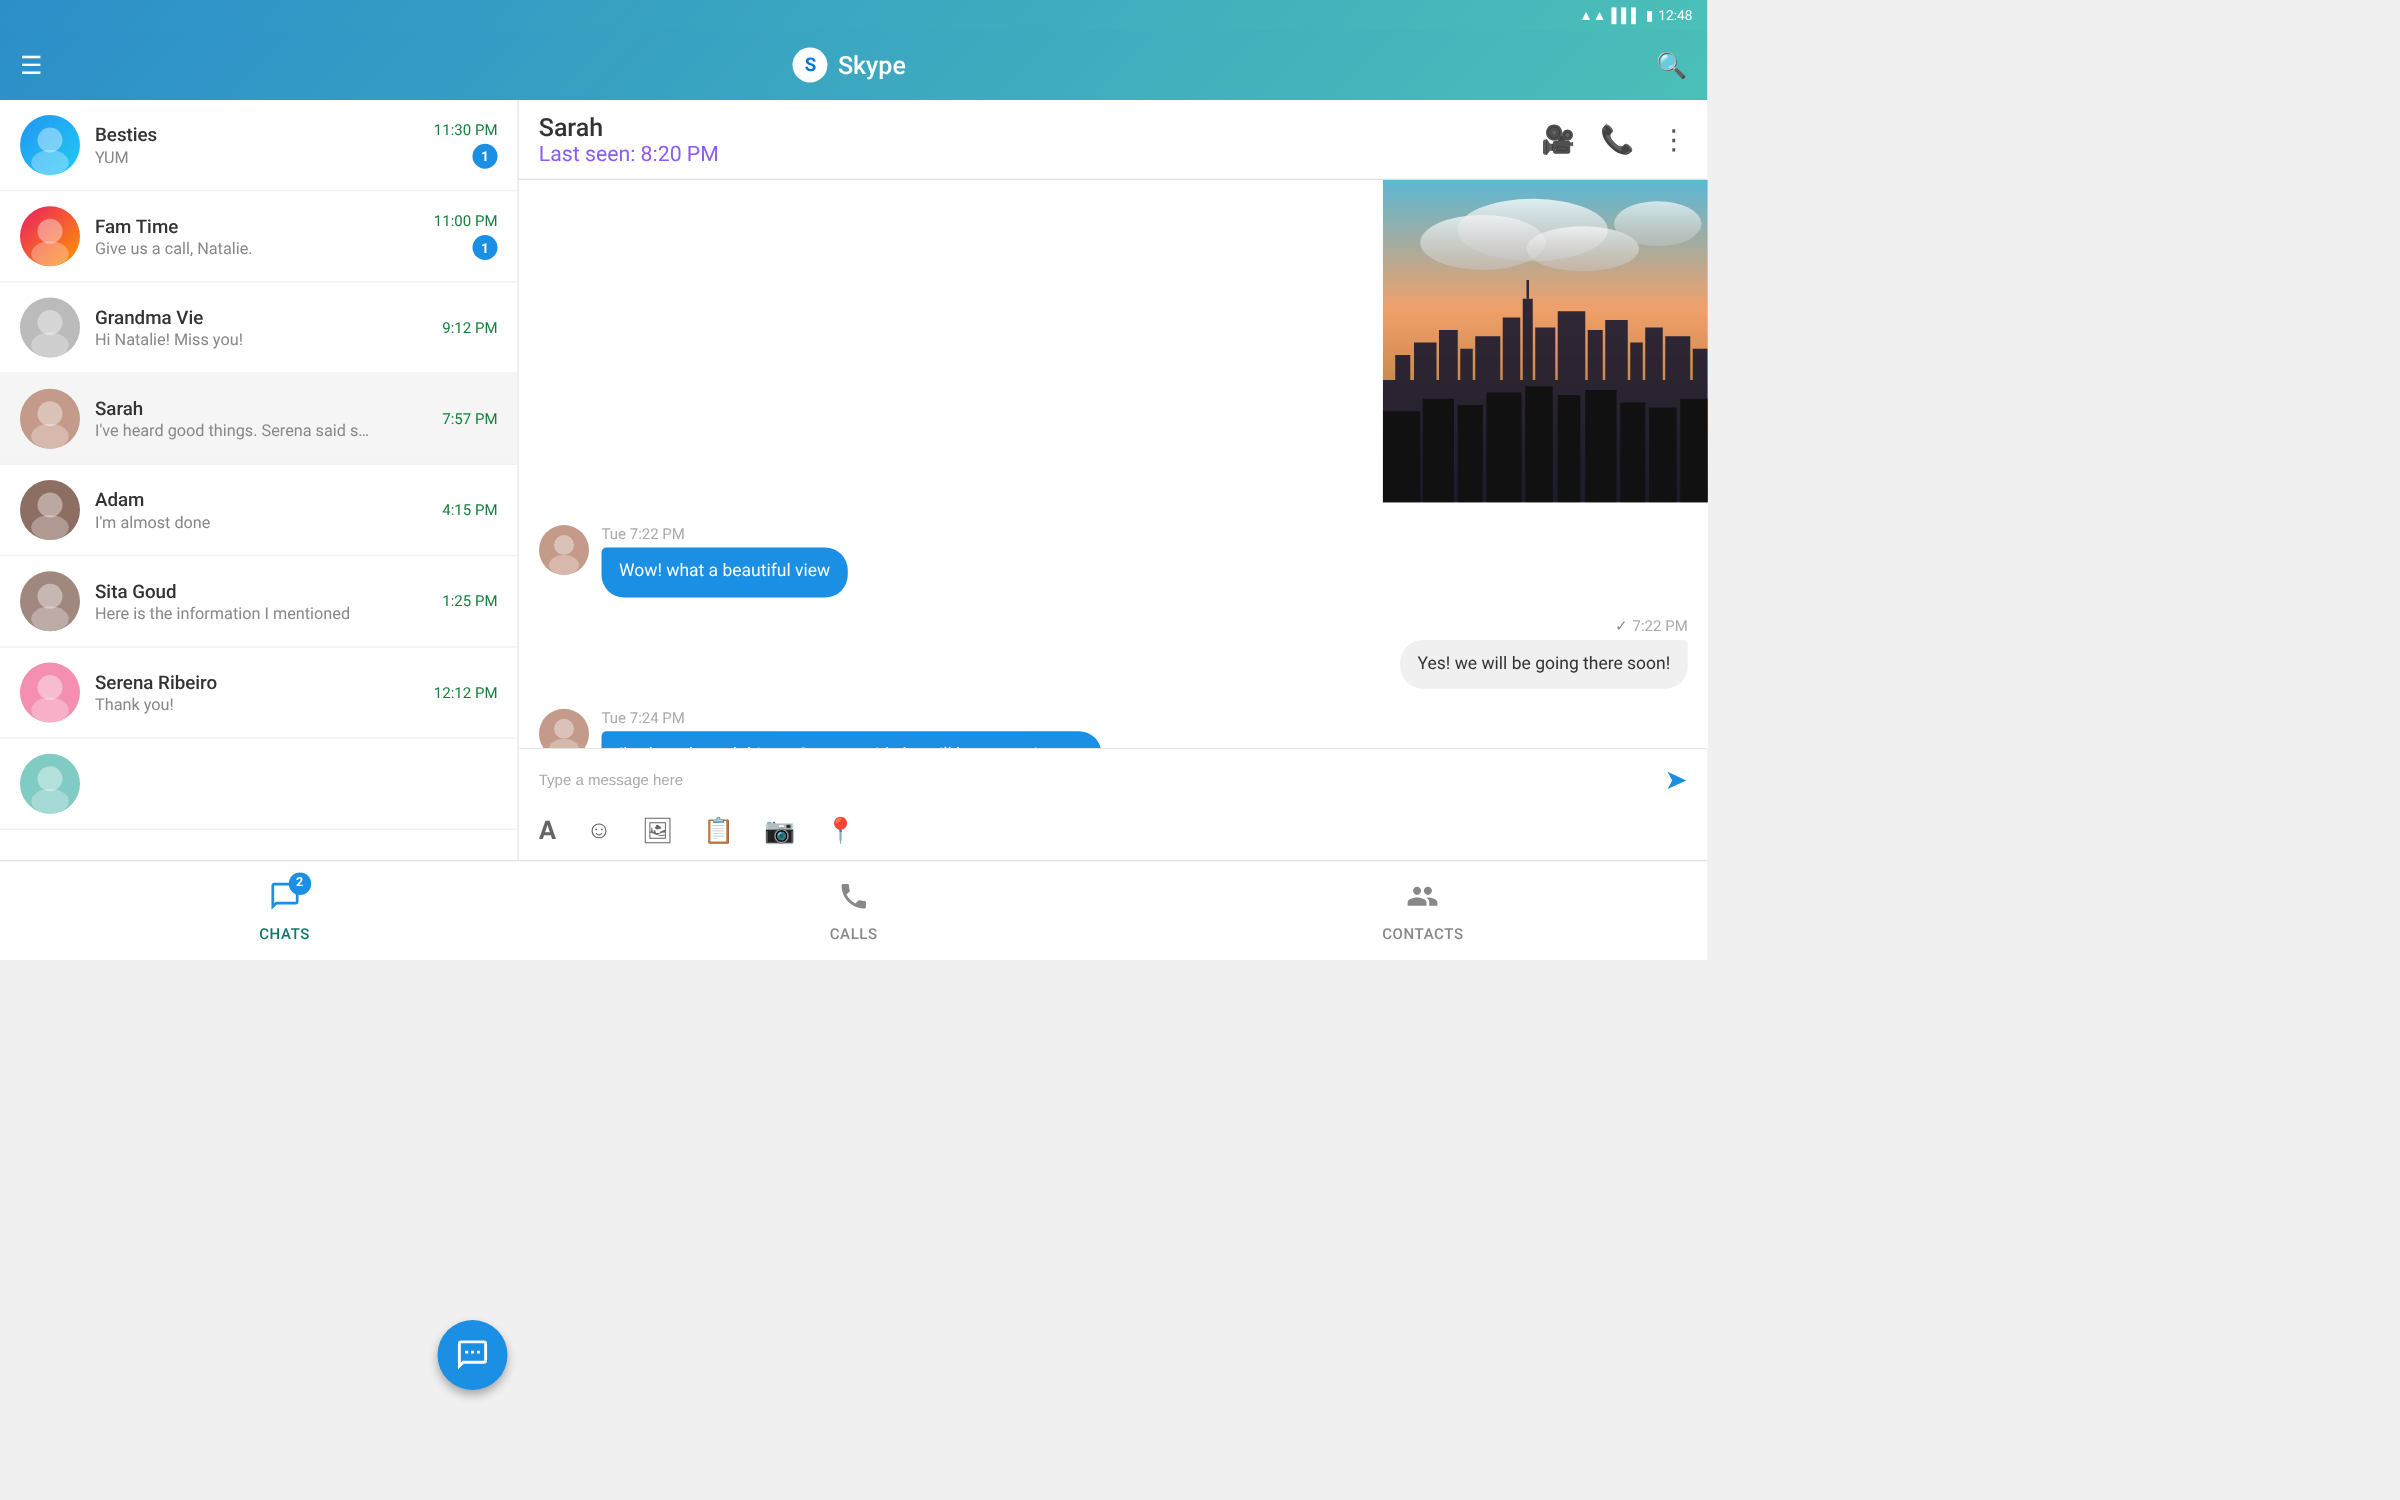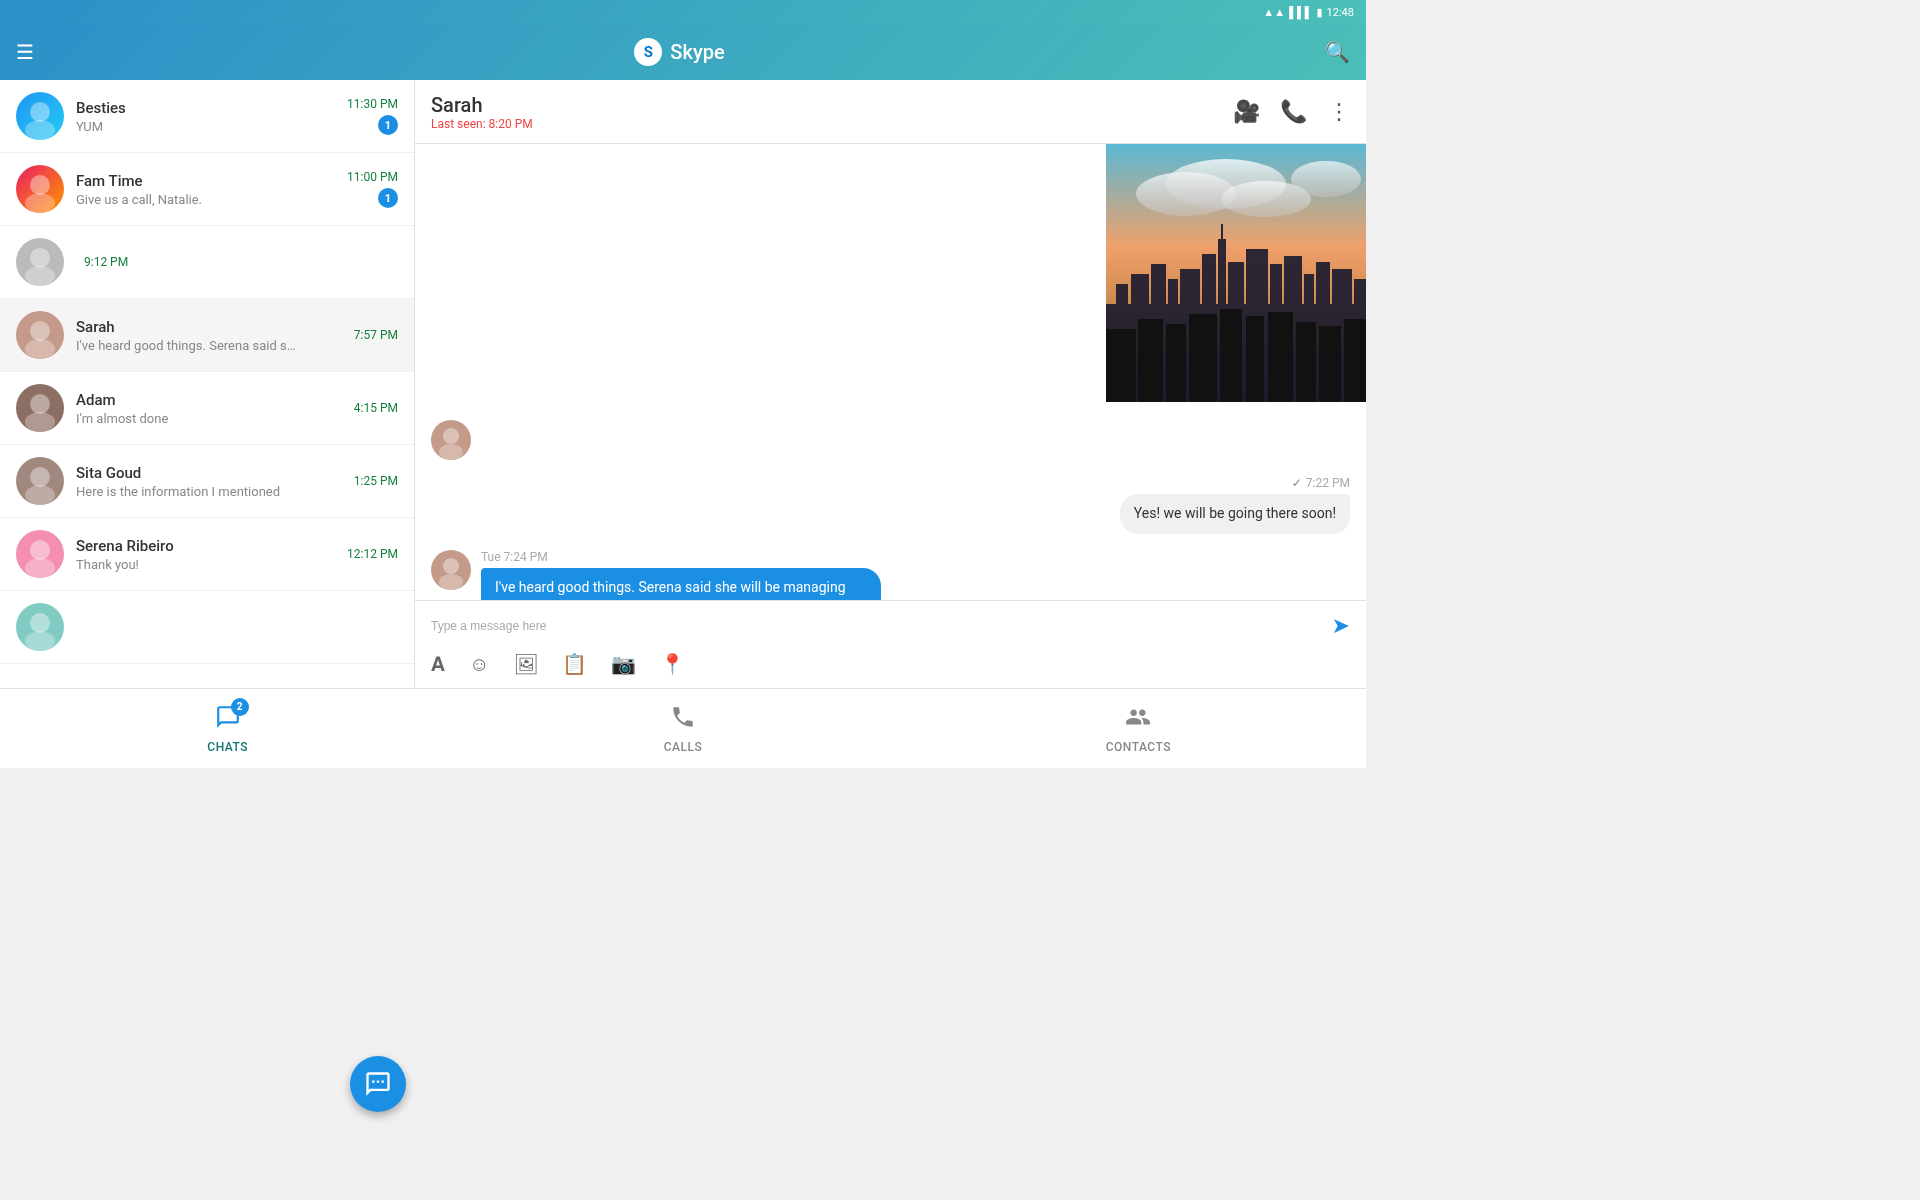--- a/index.html
+++ b/index.html
@@ -100,21 +100,21 @@
     .chat-header {
       height: 64px;
       border-bottom: 1px solid #e0e0e0;
       display: flex;
       align-items: center;
       padding: 0 16px;
       justify-content: space-between;
     }
     .chat-header-info { display: flex; flex-direction: column; }
     .chat-header-name { font-size: 20px; font-weight: 500; color: #333; }
-    .chat-header-status { font-size: 12px; color: #ef4444; }
+    .chat-header-status { font-size: 17px; color: #8b5cf6; }
     .chat-header-actions { display: flex; align-items: center; gap: 20px; }
     .header-icon { color: #555; font-size: 22px; cursor: pointer; }
 
     
     .messages-area {
       flex: 1;
       overflow-y: auto;
       padding: 16px;
       background: white;
       position: relative;
@@ -289,20 +289,24 @@
         <span class="chat-time">11:00 PM</span>
         <span class="chat-badge">1</span>
       </div>
     </div>
       <div class="chat-item">
       <div class="chat-avatar av-grandma">
         <svg viewBox="0 0 48 48" xmlns="http://www.w3.org/2000/svg">
           <circle cx="24" cy="20" r="10" fill="rgba(255,255,255,0.4)"></circle>
           <ellipse cx="24" cy="38" rx="15" ry="10" fill="rgba(255,255,255,0.3)"></ellipse>
         </svg>
+      </div>
+      <div class="chat-info">
+        <div class="chat-name">Grandma Vie</div>
+        <div class="chat-preview">Hi Natalie! Miss you!</div>
       </div>
       <div class="chat-meta">
         <span class="chat-time">9:12 PM</span>
 
       </div>
     </div>
       <div class="chat-item active">
       <div class="chat-avatar av-sarah">
         <svg viewBox="0 0 48 48" xmlns="http://www.w3.org/2000/svg">
           <circle cx="24" cy="20" r="10" fill="rgba(255,255,255,0.4)"></circle>
@@ -455,20 +459,24 @@
       </div>
 
       <div id="messagesContainer" style="padding-top: 260px;">
           <div class="msg-row">
         <div class="msg-avatar av-sarah">
           <svg viewBox="0 0 40 40" xmlns="http://www.w3.org/2000/svg">
             <circle cx="20" cy="16" r="8" fill="rgba(255,255,255,0.4)"></circle>
             <ellipse cx="20" cy="32" rx="12" ry="8" fill="rgba(255,255,255,0.3)"></ellipse>
           </svg>
         </div>
+        <div>
+          <div class="msg-timestamp" style="text-align:left; margin:0 0 4px;">Tue 7:22 PM</div>
+          <div class="msg-bubble received">Wow! what a beautiful view</div>
+        </div>
       </div>
           <div style="margin-bottom: 16px;">
         <div class="msg-sent-info">
           <span class="checkmark">✓</span>
           <span>7:22 PM</span>
         </div>
         <div style="display:flex; justify-content:flex-end;">
           <div class="msg-bubble sent">Yes! we will be going there soon!</div>
         </div>
       </div>

